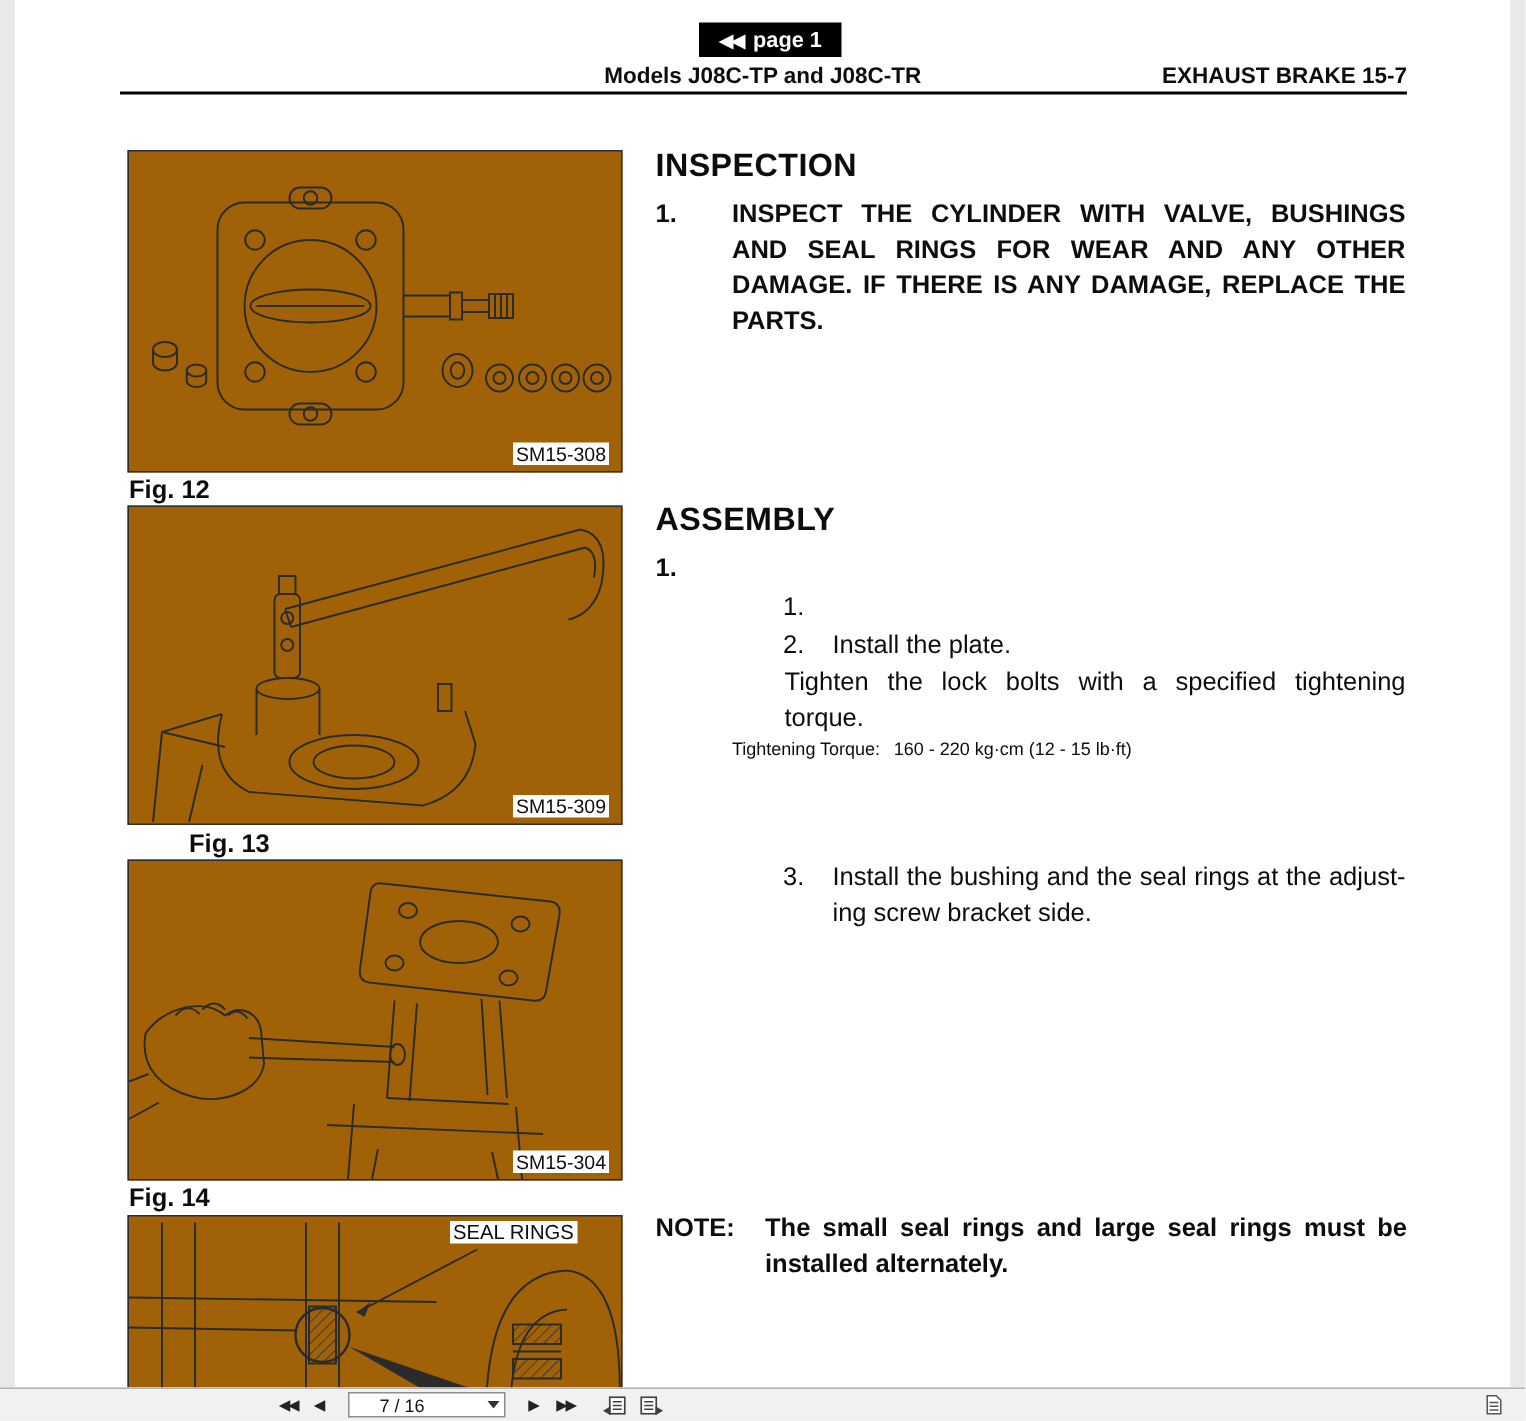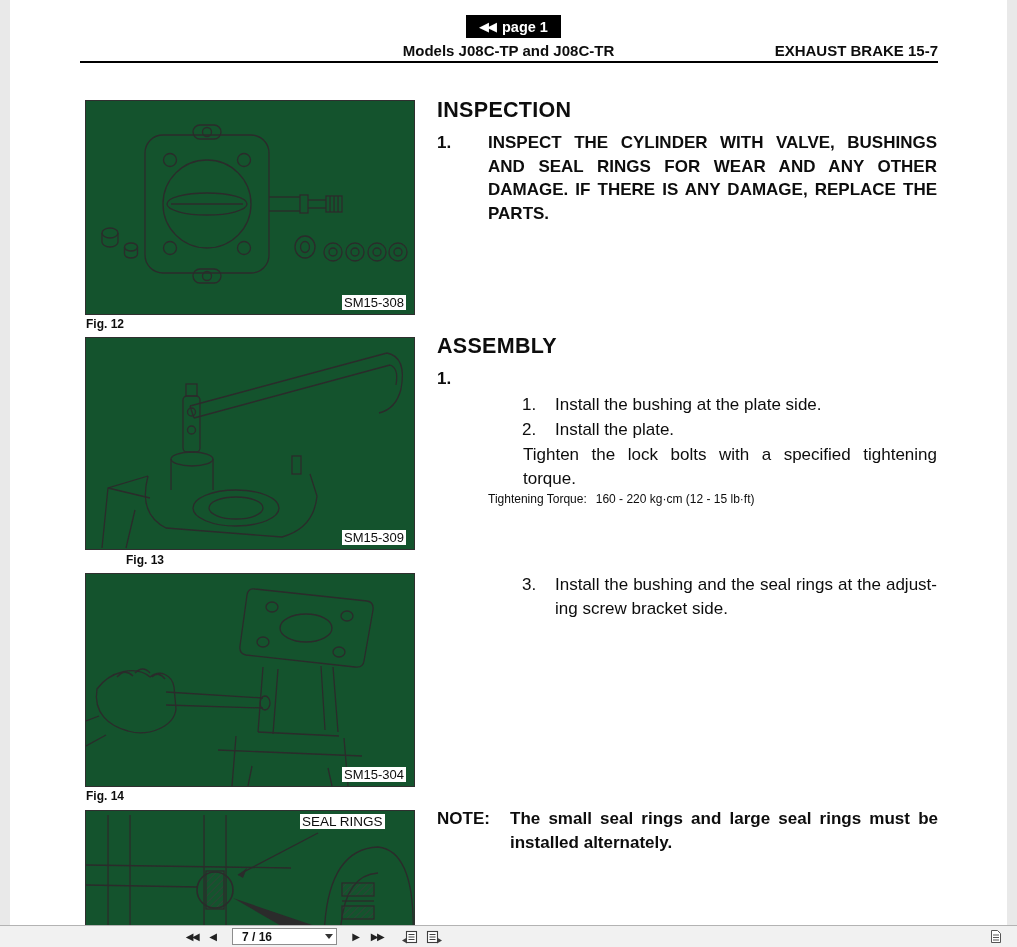--- a/index.html
+++ b/index.html
@@ -8,28 +8,28 @@
   .page{position:absolute;left:10px;top:0;width:997px;height:925px;background:#fff;overflow:hidden;}
 
   .badge{position:absolute;left:456px;top:15px;height:23px;background:#000;color:#fff;display:flex;align-items:center;gap:7px;padding:0 13px;cursor:pointer;}
   .badge-arrows{font-size:13px;letter-spacing:-2px;}
   .badge-label{font-weight:bold;font-size:14.5px;}
 
   .hdr-models{position:absolute;top:42px;left:0;width:100%;text-align:center;font-weight:bold;font-size:15px;}
   .hdr-section{position:absolute;top:42px;right:69px;font-weight:bold;font-size:15px;}
   .rule{position:absolute;top:61px;left:70px;width:858px;height:2px;background:#000;}
 
-  .fig{position:absolute;left:75px;width:330px;border:1px solid #2f2f2f;background:#14532d;}
+  .fig{position:absolute;left:75px;width:330px;border:1px solid #2f2f2f;background:#a16207;}
   #fig12{top:100px;height:215px;}
   #fig13{top:337px;height:213px;}
   #fig14{top:573px;height:214px;}
   #fig15{top:810px;height:130px;}
   .fig svg{position:absolute;left:0;top:0;width:100%;height:100%;}
   .figcode{position:absolute;right:8px;bottom:4px;font-size:13px;background:#fff;padding:0 2px;}
-  .figcap{position:absolute;left:76px;font-weight:bold;font-size:12px;}
+  .figcap{position:absolute;left:76px;font-weight:bold;font-size:17px;}
   #cap12{top:317px;}#cap13{top:553px;padding-left:40px;}#cap14{top:789px;text-align:center;}
   .seal-label{position:absolute;left:214px;top:3px;font-size:13.5px;background:#fff;padding:0 2px;z-index:2;}
 
   .sec-title{position:absolute;left:427px;font-size:21.5px;font-weight:bold;letter-spacing:.3px;}
   #t-inspection{top:98px;}
   #t-assembly{top:334px;}
   .item{position:absolute;left:427px;width:500px;display:flex;font-size:17px;line-height:23.5px;}
   .item.bold{font-weight:bold;}
   .num{flex:none;width:51px;}
   .subnum{flex:none;width:33px;}
@@ -46,21 +46,21 @@
   .note{position:absolute;left:427px;top:807px;width:501px;display:flex;font-size:17px;font-weight:bold;line-height:23.5px;}
   .note-label{flex:none;width:73px;}
   .note-text{flex:1;text-align:justify;}
 
   .toolbar{position:absolute;left:0;top:925px;width:1017px;height:22px;background:#f1f1f1;border-top:1px solid #b3b3b3;display:flex;align-items:center;}
   .tb-group{display:flex;align-items:center;margin-left:183px;gap:3px;}
   .tb-btn{min-width:18px;height:18px;display:flex;align-items:center;justify-content:center;cursor:pointer;color:#222;}
   .tb-glyph{font-size:10px;}
   .tb-glyph.dbl{letter-spacing:-1.5px;}
   .page-combo{display:flex;align-items:center;height:17px;background:#fff;border:1px solid #8d8d8d;margin:0 7px;}
-  .page-combo .val{width:88px;height:14px;border:none;outline:none;font-family:inherit;font-size:12px;padding:0 9px;background:transparent;color:#111;font-weight:bold;}
+  .page-combo .val{width:88px;height:14px;border:none;outline:none;font-family:inherit;font-size:12px;padding:0 20px;background:transparent;color:#111;}
   .page-combo .dd{width:15px;height:100%;display:flex;align-items:center;justify-content:center;cursor:pointer;}
   .caret{width:0;height:0;border-left:4px solid transparent;border-right:4px solid transparent;border-top:5px solid #333;}
   .tb-viewbtns{display:flex;gap:6px;margin-left:12px;}
   .tb-right{margin-left:auto;margin-right:12px;}
 </style>
 </head>
 <body>
 
 <div class="screen">
   <div class="page">
@@ -214,21 +214,20 @@
       <span class="num">1.</span>
       <span class="txt">INSPECT THE CYLINDER WITH VALVE, BUSHINGS AND SEAL RINGS FOR WEAR AND ANY OTHER DAMAGE. IF THERE IS ANY DAMAGE, REPLACE THE PARTS.</span>
     </div>
 
     <div class="sec-title" id="t-assembly">ASSEMBLY</div>
     <div class="item bold" id="p-step1">
       <span class="num">1.</span>
     </div>
     <div class="item sub" id="p-sub1">
       <span class="subnum">1.</span>
-      <span class="txt">Install the bushing at the plate side.</span>
     </div>
     <div class="item sub" id="p-sub2">
       <span class="subnum">2.</span>
       <span class="txt">Install the plate.</span>
     </div>
     <div class="detail" id="p-sub2d">Tighten the lock bolts with a specified tightening torque.</div>
     <div class="torque" id="p-torque">
       <span>Tightening Torque:</span><span class="tv">160 - 220 kg·cm (12 - 15 lb·ft)</span>
     </div>
     <div class="item sub" id="p-sub3">

